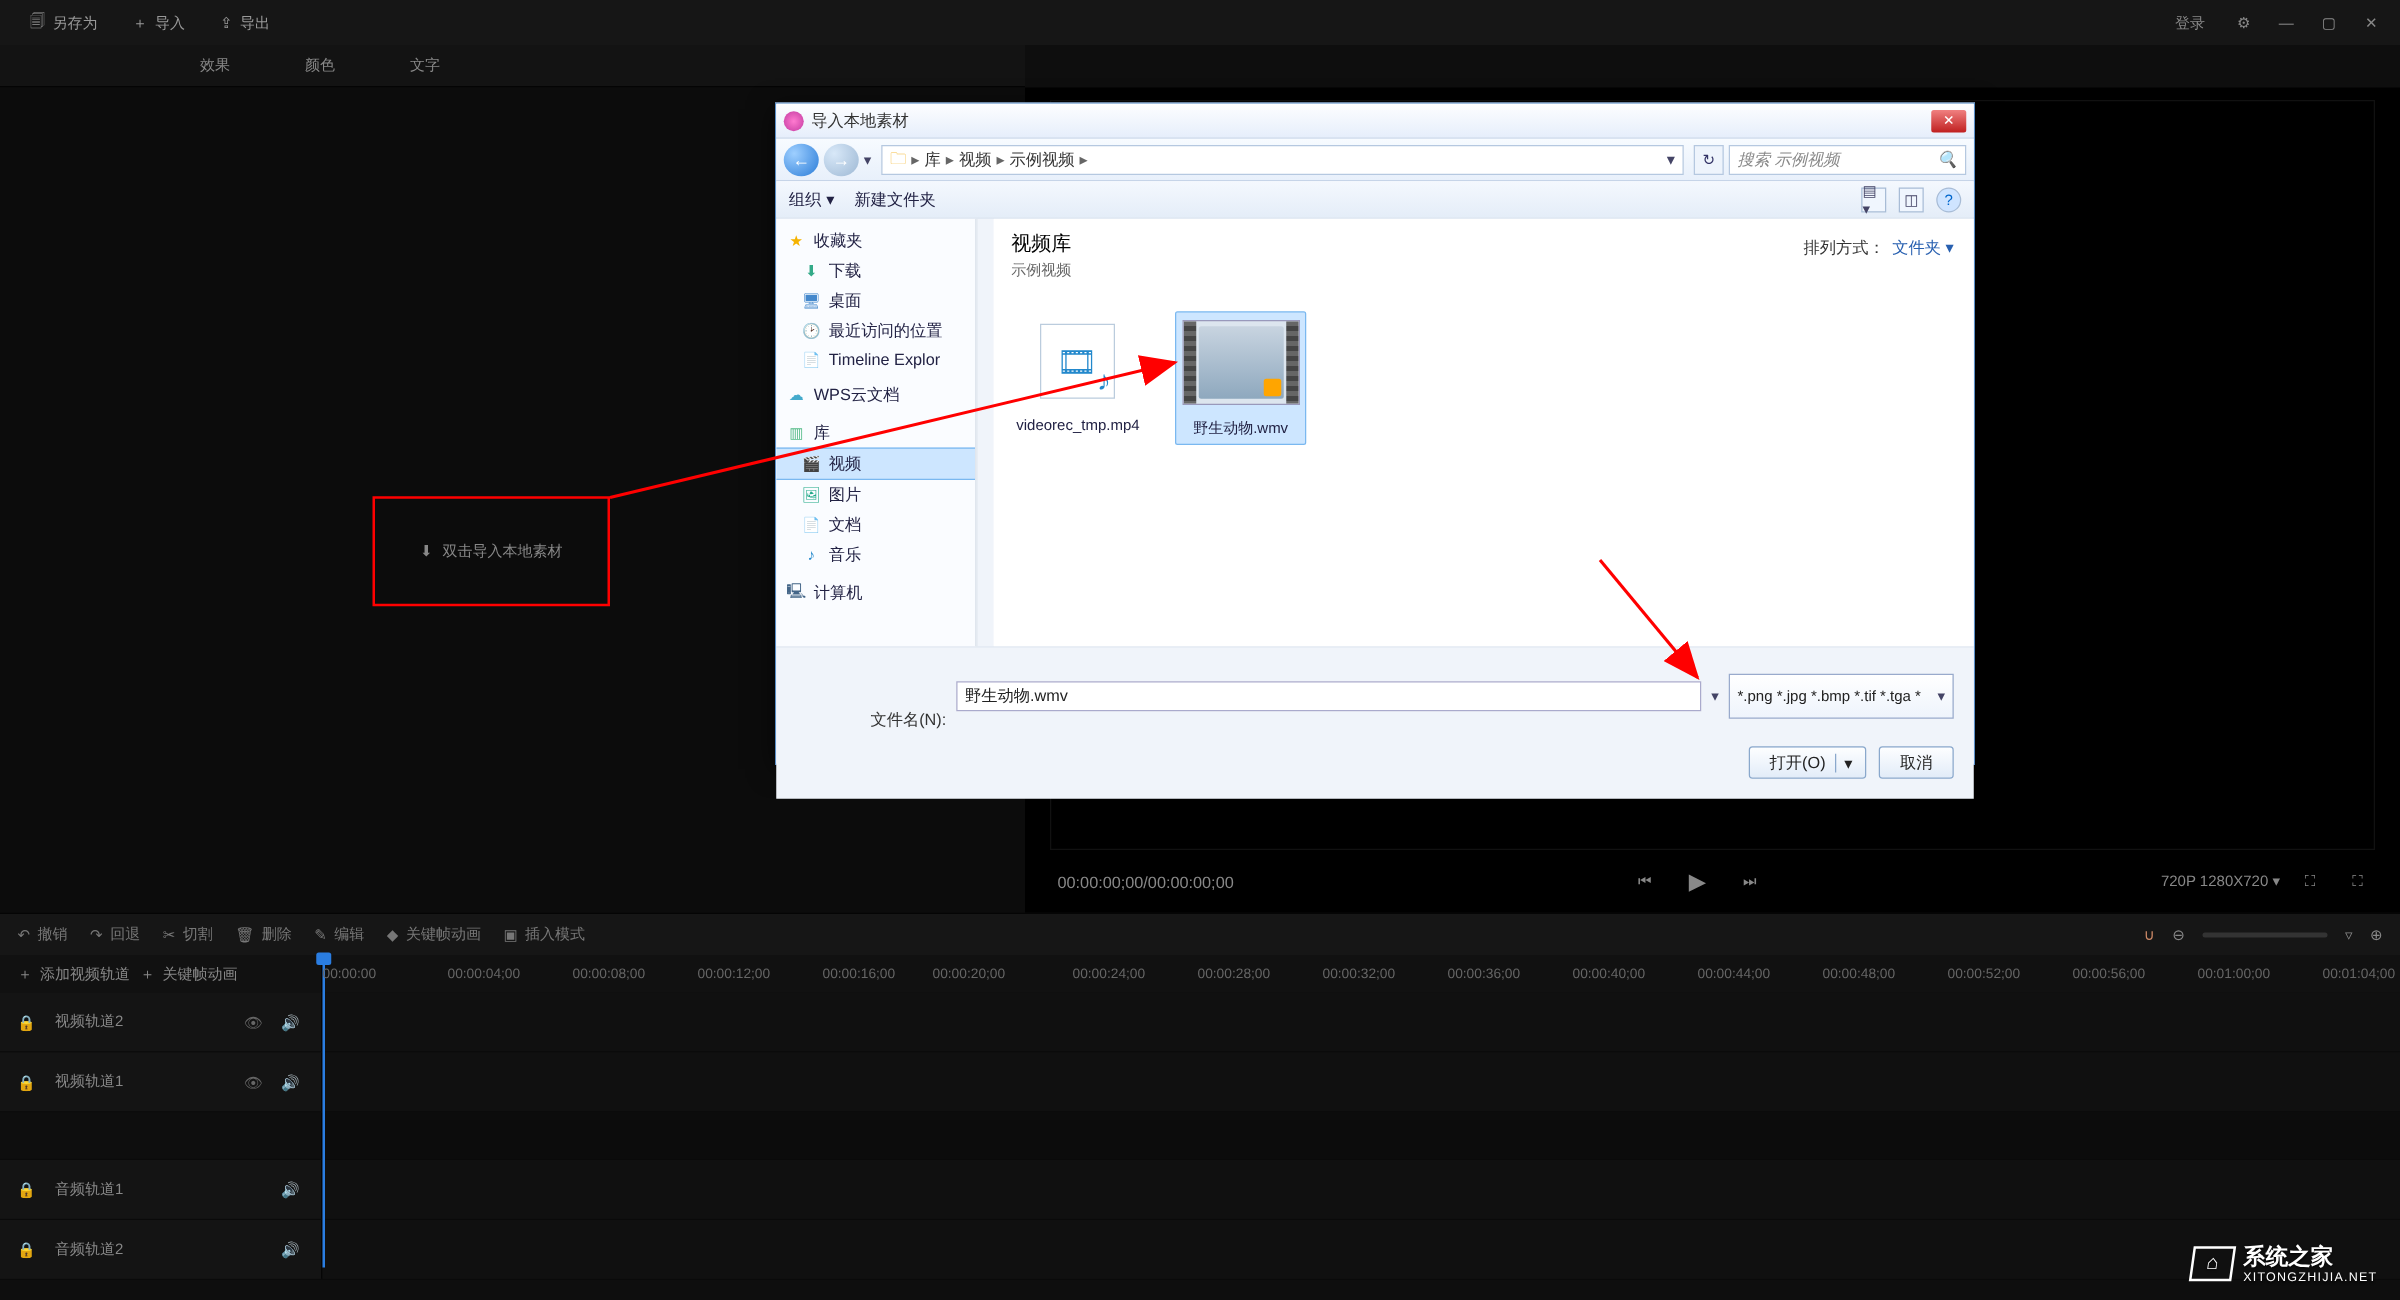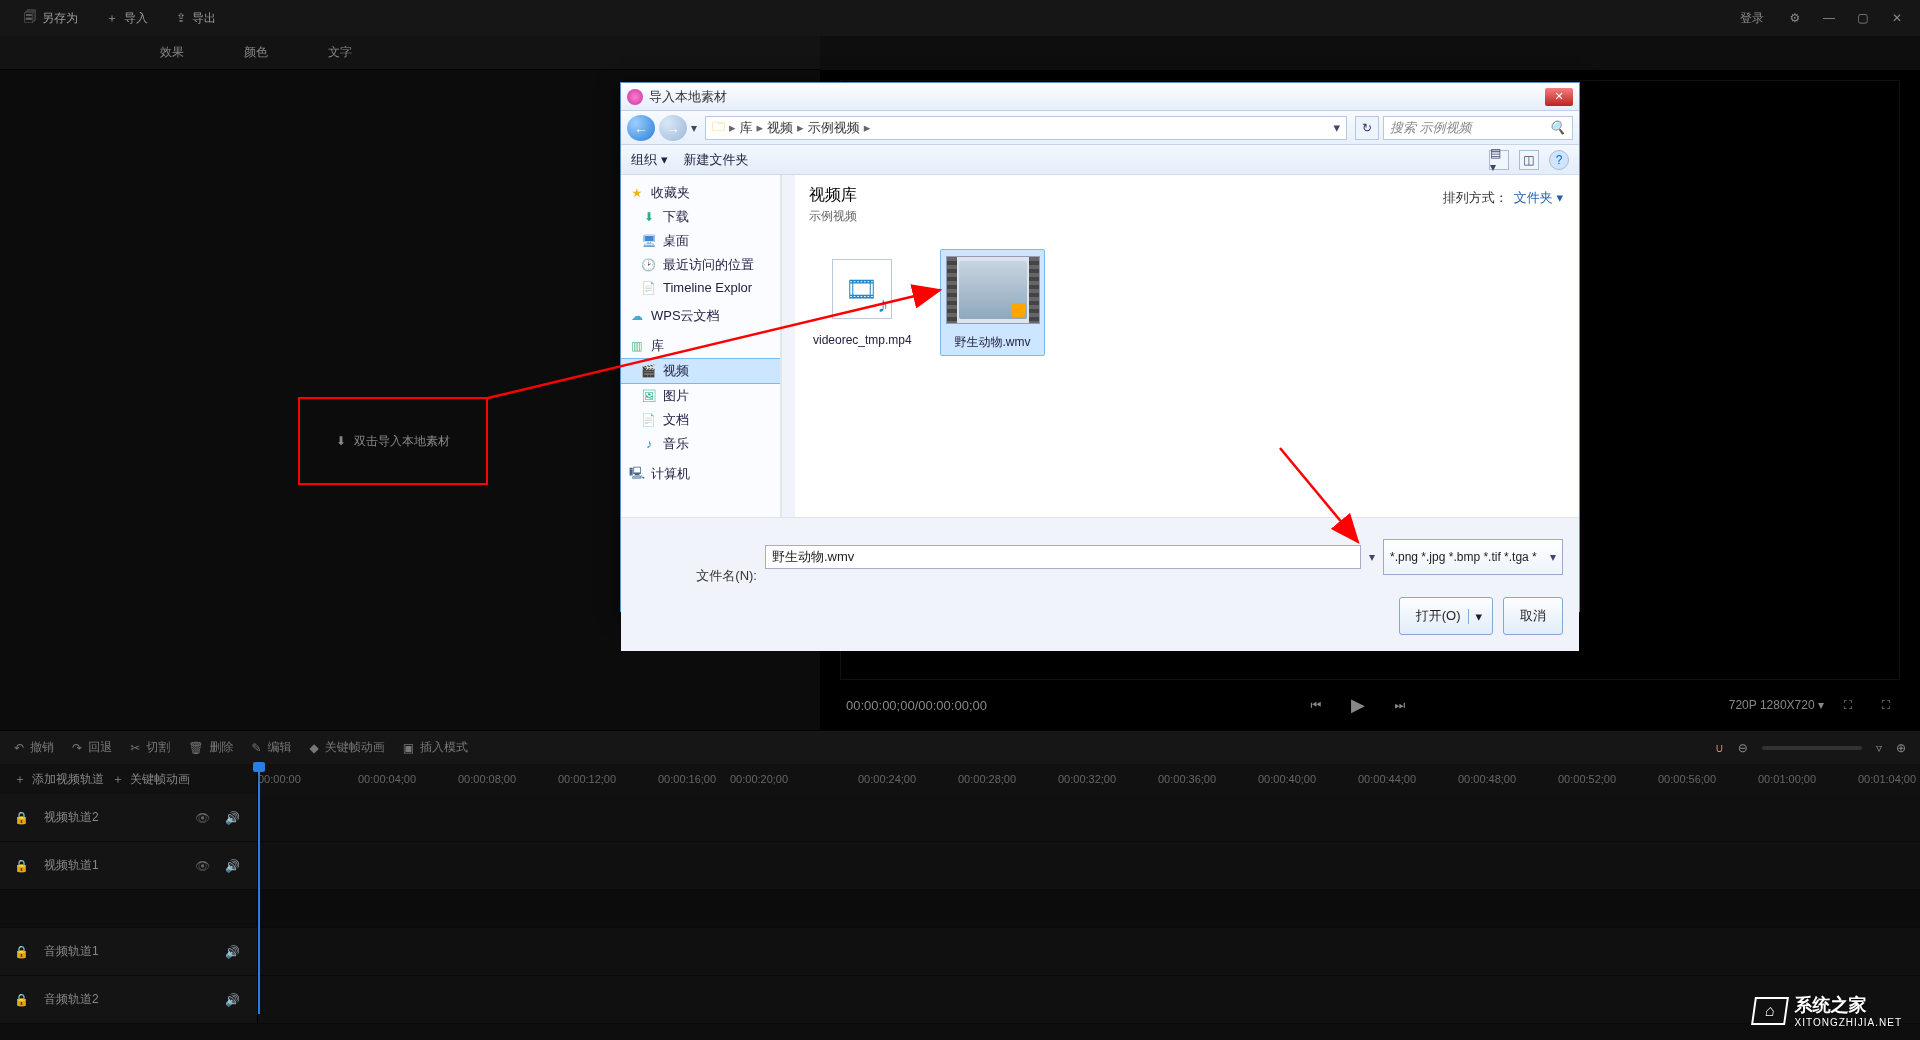--- a/index.html
+++ b/index.html
@@ -95,21 +95,21 @@
 .thumb-wmv-img { position:absolute; left:12px; top:4px; right:12px; bottom:4px; background: linear-gradient(#c8d4e0,#8ea8be); border-radius:2px; }
 .thumb-wmv-play { position:absolute; right:14px; bottom:6px; width:14px; height:14px; background:#ffa500; border-radius:2px; }
 
 .dlg-footer { padding: 10px 16px 16px; background: #f0f4fa; border-top: 1px solid #dde5ef; }
 .fn-row { display: flex; align-items: center; gap: 8px; margin-bottom: 12px; }
 .fn-label { color: #333; font-size: 13px; width: 120px; text-align: right; margin-top: 39px; }
 .fn-input { flex: 1; height: 24px; border: 1px solid #aac; background: #fff; padding: 0 6px; font-size: 13px; color: #222; }
 .fn-filter { width: 180px; height: 36px; border: 1px solid #9ac; background: linear-gradient(#fff,#eef4fc); font-size: 12px; color: #222; display:flex; align-items:center; padding: 0 6px; cursor: pointer; }
 .fn-filter .dd { margin-left:auto; color:#446; }
 .btn-row { display: flex; justify-content: flex-end; gap: 10px; }
-.win-button { height: 38px; padding: 0 16px; border: 1px solid #8aa8cc; background: linear-gradient(#fdfeff,#e2ecf8); font-size: 13px; color: #222; cursor: pointer; display:flex; align-items:center; border-radius:3px; }
+.win-button { height: 26px; padding: 0 16px; border: 1px solid #8aa8cc; background: linear-gradient(#fdfeff,#e2ecf8); font-size: 13px; color: #222; cursor: pointer; display:flex; align-items:center; border-radius:3px; }
 .win-button.split { padding-right: 4px; }
 .split-dd { border-left: 1px solid #8aa8cc; padding: 0 6px; margin-left: 8px; }
 
 
 .arrow-svg { position: absolute; pointer-events: none; }
 
 
 .watermark { position: absolute; right: 18px; bottom: 12px; color: #fff; font-size: 13px; display: flex; align-items: center; gap: 8px; text-shadow: 0 1px 2px #000; }
 .wm-logo { width: 34px; height: 28px; border: 2px solid #fff; transform: skewX(-8deg); display:flex; align-items:center; justify-content:center; font-size:16px; }
 
@@ -212,21 +212,21 @@
     <span class="tl-add-line">＋ <span>添加视频轨道</span></span>
     <span class="tl-add-line">＋ <span>关键帧动画</span></span>
   </div>
   <div class="tl-ruler" id="ruler">
     <div class="playhead"></div>
   <span class="ruler-tick" style="left: 0px;">00:00:00</span>
       <span class="ruler-tick" style="left: 100px;">00:00:04;00</span>
       <span class="ruler-tick" style="left: 200px;">00:00:08;00</span>
       <span class="ruler-tick" style="left: 300px;">00:00:12;00</span>
       <span class="ruler-tick" style="left: 400px;">00:00:16;00</span>
-      <span class="ruler-tick" style="left: 472px; text-align: right;">00:00:20;00</span>
+      <span class="ruler-tick" style="left: 488px; text-align: right;">00:00:20;00</span>
       <span class="ruler-tick" style="left: 600px; text-align: center;">00:00:24;00</span>
       <span class="ruler-tick" style="left: 700px;">00:00:28;00</span>
       <span class="ruler-tick" style="left: 800px;">00:00:32;00</span>
       <span class="ruler-tick" style="left: 900px;">00:00:36;00</span>
       <span class="ruler-tick" style="left: 1000px;">00:00:40;00</span>
       <span class="ruler-tick" style="left: 1100px;">00:00:44;00</span>
       <span class="ruler-tick" style="left: 1200px;">00:00:48;00</span>
       <span class="ruler-tick" style="left: 1300px;">00:00:52;00</span>
       <span class="ruler-tick" style="left: 1400px;">00:00:56;00</span>
       <span class="ruler-tick" style="left: 1500px;">00:01:00;00</span>

